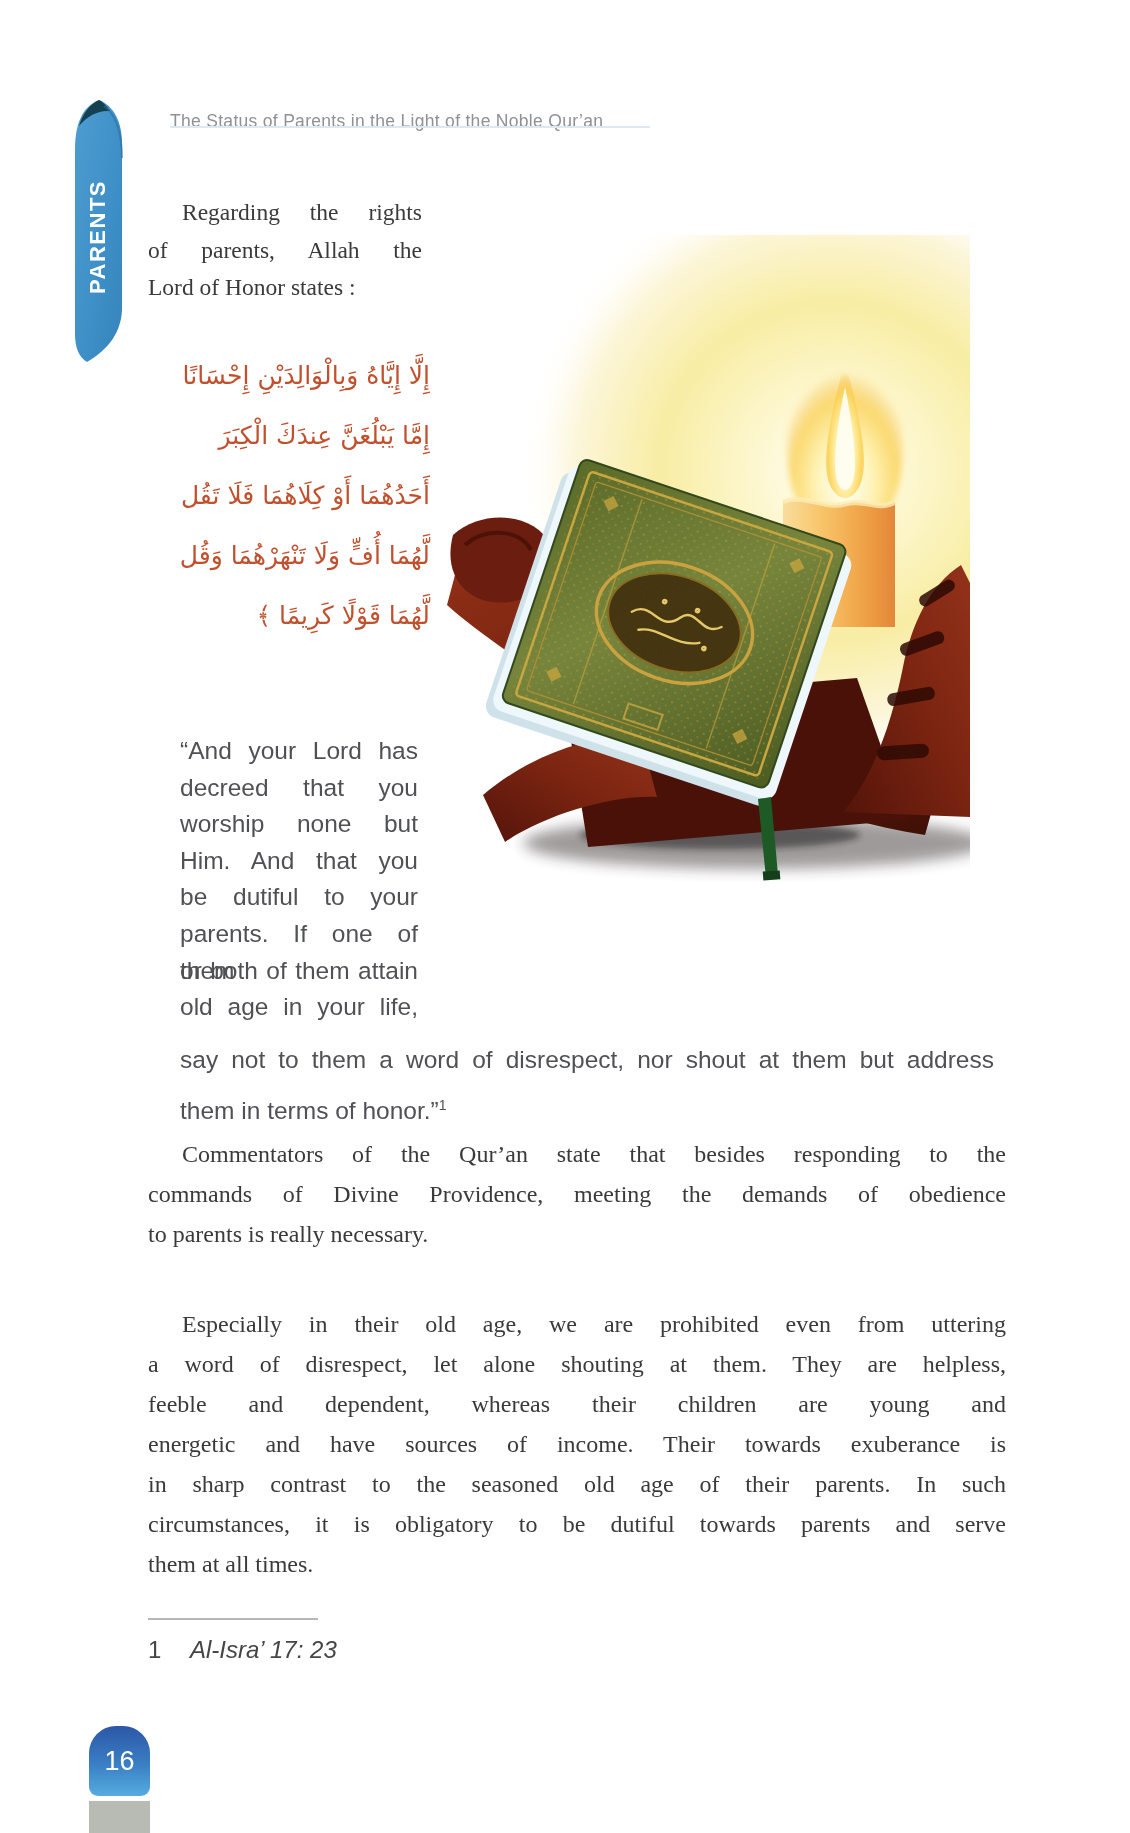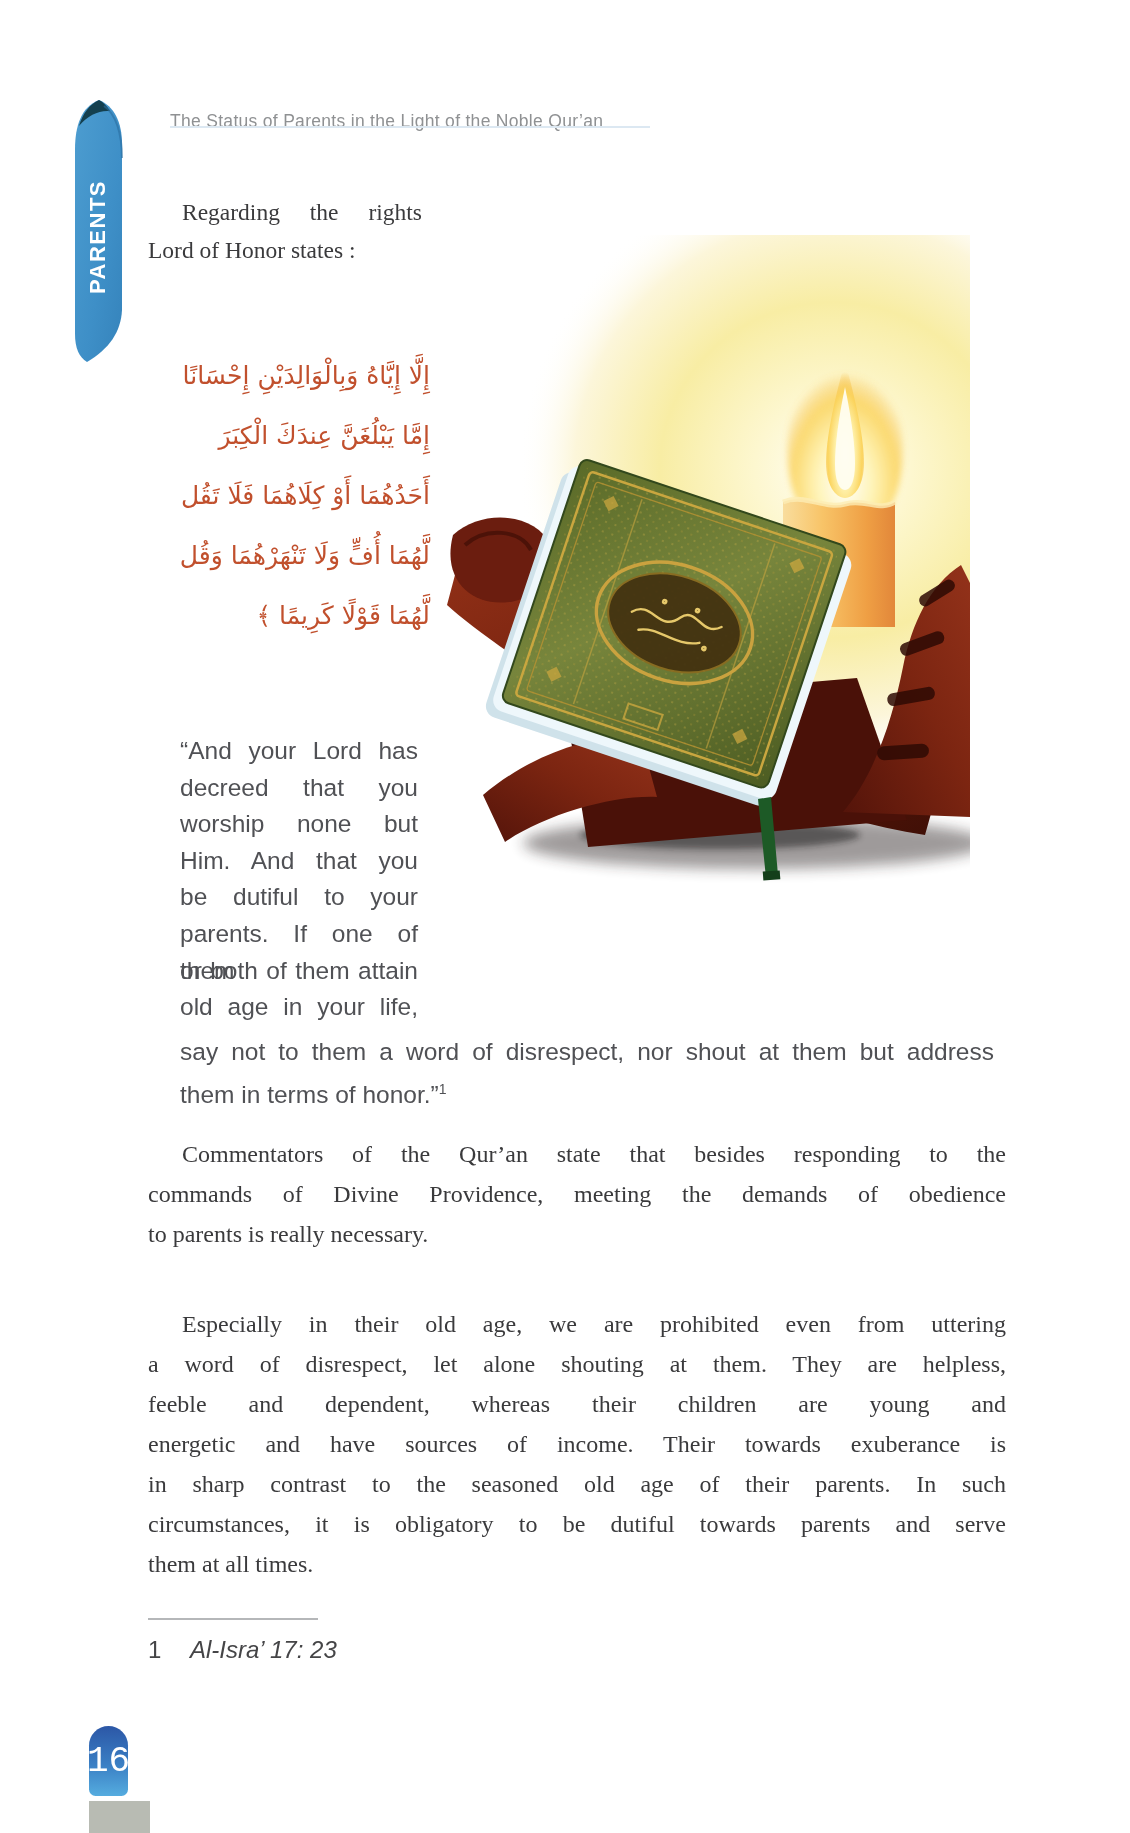--- a/index.html
+++ b/index.html
@@ -22,37 +22,37 @@
   .j{text-align:justify;}
   .j::after{content:"";display:inline-block;width:100%;height:0;vertical-align:top;}
   
   .verse{position:absolute;left:118px;top:346px;width:312px;text-align:right;direction:rtl;
         color:#c1502d;font-size:25px;font-family:"DejaVu Sans",sans-serif;}
   .verse .vln{height:60px;line-height:60px;white-space:nowrap;}
   
   .trans{position:absolute;left:180px;top:733px;width:238px;font-size:24.5px;color:#505155;}
   .trans .tln{height:36.6px;line-height:36.6px;}
   .trans-wide{position:absolute;left:180px;top:1034px;width:814px;font-size:24.5px;color:#505155;}
-  .trans-wide .tln{height:36.6px;line-height:36.6px;}
+  .trans-wide .tln{height:36.6px;line-height:36.6px;margin-top:8px;}
   .trans-wide sup{font-size:14px;}
   
   .bodyp{position:absolute;left:148px;width:858px;font-size:24px;}
   .bodyp .ln{height:40px;line-height:40px;}
   .p1{top:1134px;}
   .p2{top:1304px;}
   
   .foot-rule{position:absolute;left:148px;top:1618px;width:170px;height:2px;background:#b5b7b9;}
   .footnote{position:absolute;left:148px;top:1636px;font-size:24px;color:#454547;}
   .footnote .num{display:inline-block;width:42px;}
   .footnote .ref{font-style:italic;}
   
-  .badge{position:absolute;left:89px;top:1726px;width:39px;height:70px;
+  .badge{position:absolute;left:89px;top:1726px;width:61px;height:70px;
         border-radius:27px 27px 9px 9px;
         background:linear-gradient(180deg,#2c57a6 0%,#3a7fc4 55%,#55acdf 100%);
-        color:#fff;font-size:36px;display:flex;align-items:center;justify-content:center;font-family:Liberation Mono, monospace;}
+        color:#fff;font-size:27px;display:flex;align-items:center;justify-content:center;}
   .footer-square{position:absolute;left:89px;top:1801px;width:61px;height:32px;background:#b8bbb3;}
   
   .scene{position:absolute;left:425px;top:235px;width:545px;height:650px;}
 </style>
 </head>
 <body>
 
 <div class="page">
 
   <div class="header-title">The Status of Parents in the Light of the Noble Qur’an</div>
@@ -69,20 +69,21 @@
       </defs>
       <path d="M33 2 C15 9 9 28 9 52 L9 236 C9 250 13 259 21 264 C43 251 55 234 56 212 L56 46 C56 24 48 8 33 2 Z" fill="url(#tabG)"></path>
       <path d="M33 2 C24 6 17 15 13 28 C22 17 33 12 44 13 C41 8 37 4 33 2 Z" fill="#14404f"></path>
       <path d="M56 60 C56 36 50 16 38 8" stroke="#2a6ea0" stroke-width="2" fill="none" opacity=".6"></path>
     </svg>
     <span class="tab-label">PARENTS</span>
   </div>
 
   <div class="intro serif">
     <div class="ln j indent">Regarding the rights</div>
+    <div class="ln j">of parents, Allah the</div>
     <div class="ln">Lord of Honor states :</div>
   </div>
 
   <div class="verse">
     <div class="vln">إِلَّا إِيَّاهُ وَبِالْوَالِدَيْنِ إِحْسَانًا</div>
     <div class="vln">إِمَّا يَبْلُغَنَّ عِندَكَ الْكِبَرَ</div>
     <div class="vln">أَحَدُهُمَا أَوْ كِلَاهُمَا فَلَا تَقُل</div>
     <div class="vln">لَّهُمَا أُفٍّ وَلَا تَنْهَرْهُمَا وَقُل</div>
     <div class="vln">لَّهُمَا قَوْلًا كَرِيمًا ﴾</div>
   </div>

